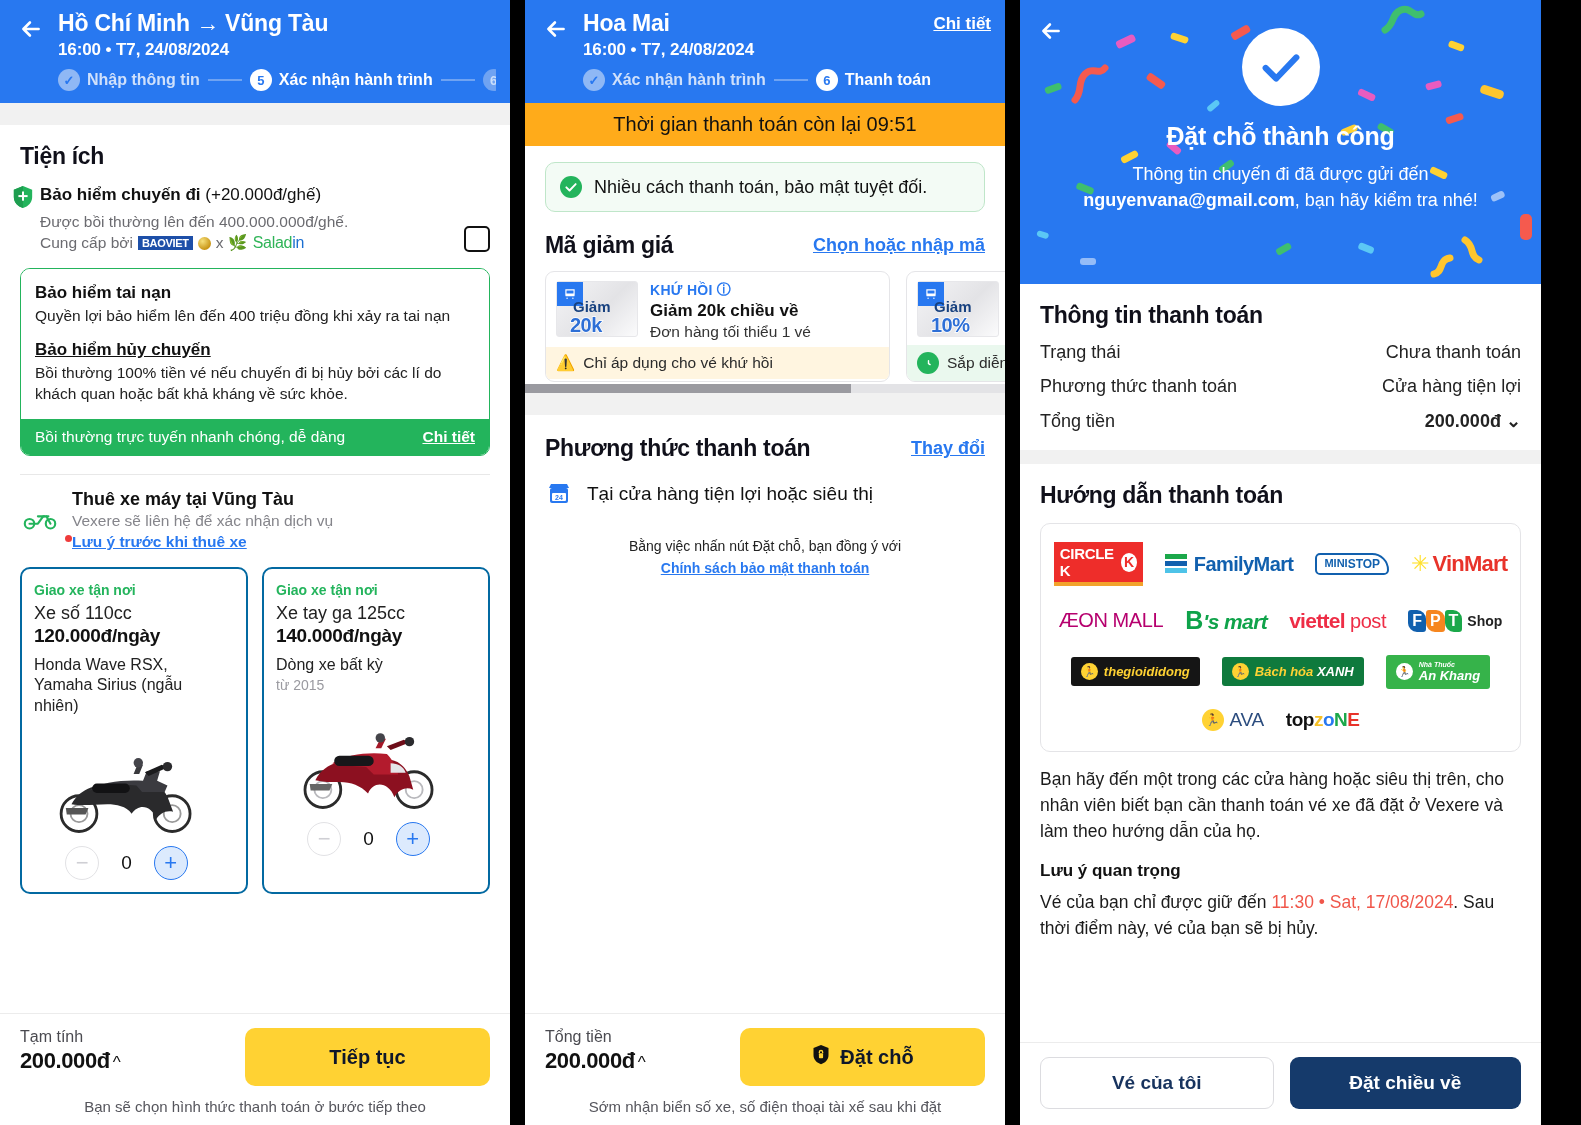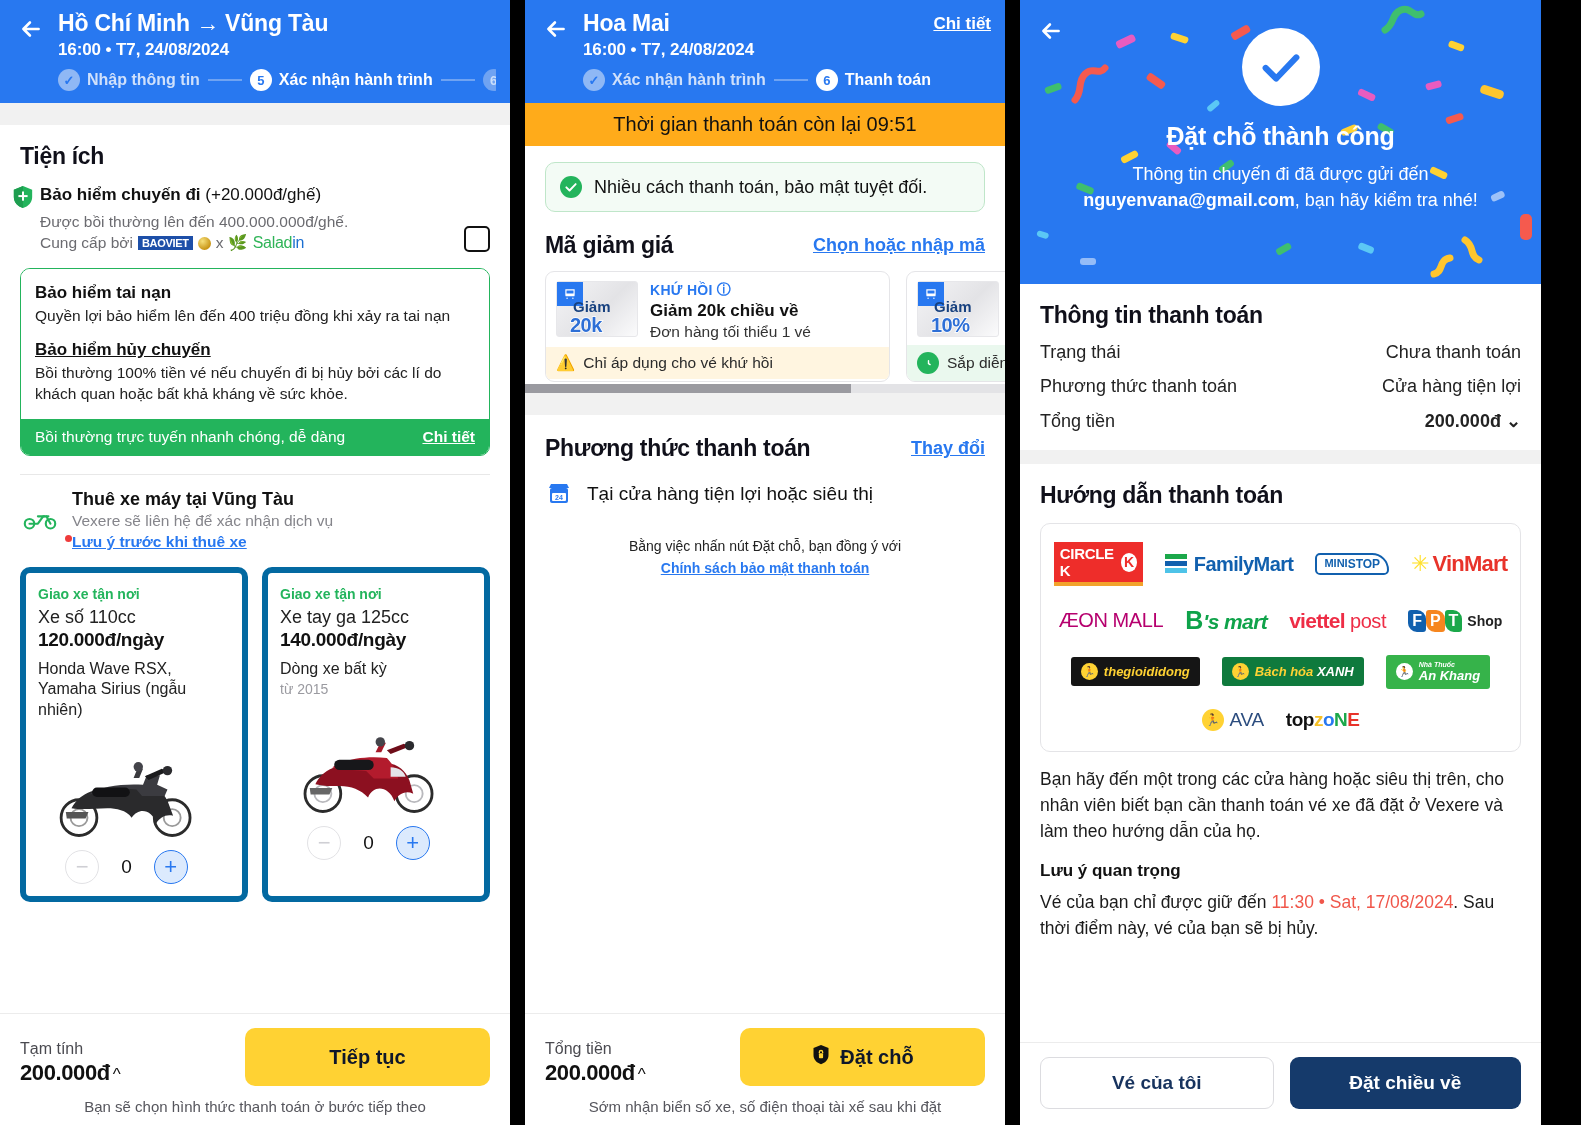--- a/index.html
+++ b/index.html
@@ -65,36 +65,36 @@
 
   
   .bike-head { display:flex; align-items:center; gap:12px; padding:14px 20px 0 20px; }
   .bike-ic { width:40px; flex:0 0 auto; display:flex; justify-content:center; }
   .bike-ttl { font-size:18px; font-weight:bold; color:#111; }
   .bike-sub { font-size:15.5px; color:#85858b; margin-top:2px; }
   .bike-note { font-size:15.5px; margin-top:3px; position:relative; display:inline-block; }
   .dot-red { position:absolute; left:-7px; top:2px; width:7px; height:7px; border-radius:50%; background:#ef3b3b; }
 
   .bike-cards { display:flex; gap:14px; padding:16px 20px 0 20px; }
-  .bcard { flex:1 1 0; border:6px solid #0369a1; border-radius:10px; padding:13px 27px 12px 12px; min-width:0; }
+  .bcard { flex:1 1 0; border:2px solid #0369a1; border-radius:10px; padding:13px 27px 12px 12px; min-width:0; }
   .bc-tag { color:#23B45C; font-size:14px; font-weight:bold; }
   .bc-name { font-size:18px; color:#222; margin-top:5px; }
   .bc-price { font-size:19px; font-weight:bold; color:#111; margin-top:1px; letter-spacing:-.3px; }
   .bc-desc { font-size:16px; color:#222; margin-top:8px; line-height:1.3; }
   .bc-desc2 { font-size:14px; color:#9a9aa0; margin-top:2px; }
   .bc-img { height:115px; display:flex; align-items:flex-end; justify-content:center; margin-top:6px; }
   .bc-step { display:flex; align-items:center; justify-content:center; gap:22px; margin-top:8px; }
   .rnd { width:34px; height:34px; border-radius:50%; display:flex; align-items:center; justify-content:center; font-size:22px; }
   .rnd.minus { border:1.5px solid #e2e2e5; color:#cfcfd4; }
   .rnd.plus { border:1.5px solid #2878F0; background:#DCEAFD; color:#2878F0; }
   .qty { font-size:19px; color:#111; }
 
   
   .bbar { position:absolute; left:0; right:0; bottom:0; background:#fff; border-top:1px solid #ececec; padding:14px 20px 10px 20px; }
-  .bbar-row { display:flex; align-items:flex-end; justify-content:space-between; gap:14px; }
+  .bbar-row { display:flex; align-items:flex-start; justify-content:space-between; gap:14px; }
   .bb-lbl { font-size:16px; color:#4a4a50; }
   .bb-amt { font-size:22px; font-weight:bold; color:#111; letter-spacing:-.4px; margin-top:2px; }
   .bb-amt .car { font-weight:normal; font-size:17px; margin-left:3px; }
   .ybtn { background:#FFD233; border-radius:10px; min-width:245px; height:58px; display:flex; align-items:center; justify-content:center; gap:9px; font-size:20px; font-weight:bold; color:#0f172a; }
   .bb-foot { text-align:center; font-size:15px; color:#55555c; margin-top:12px; }
 
   
   .timer { background:#FFAB1A; text-align:center; padding:10px 0; font-size:20px; color:#111; font-weight:500; }
   .nbox { margin:16px 20px 0 20px; border:1.4px solid #BFE6C9; background:#F3FBF5; border-radius:10px; padding:13px 14px; display:flex; align-items:center; gap:12px; font-size:18px; color:#111; }
   .badge-ck { width:22px; height:22px; border-radius:50%; background:#23B45C; display:flex; align-items:center; justify-content:center; flex:0 0 auto; }

